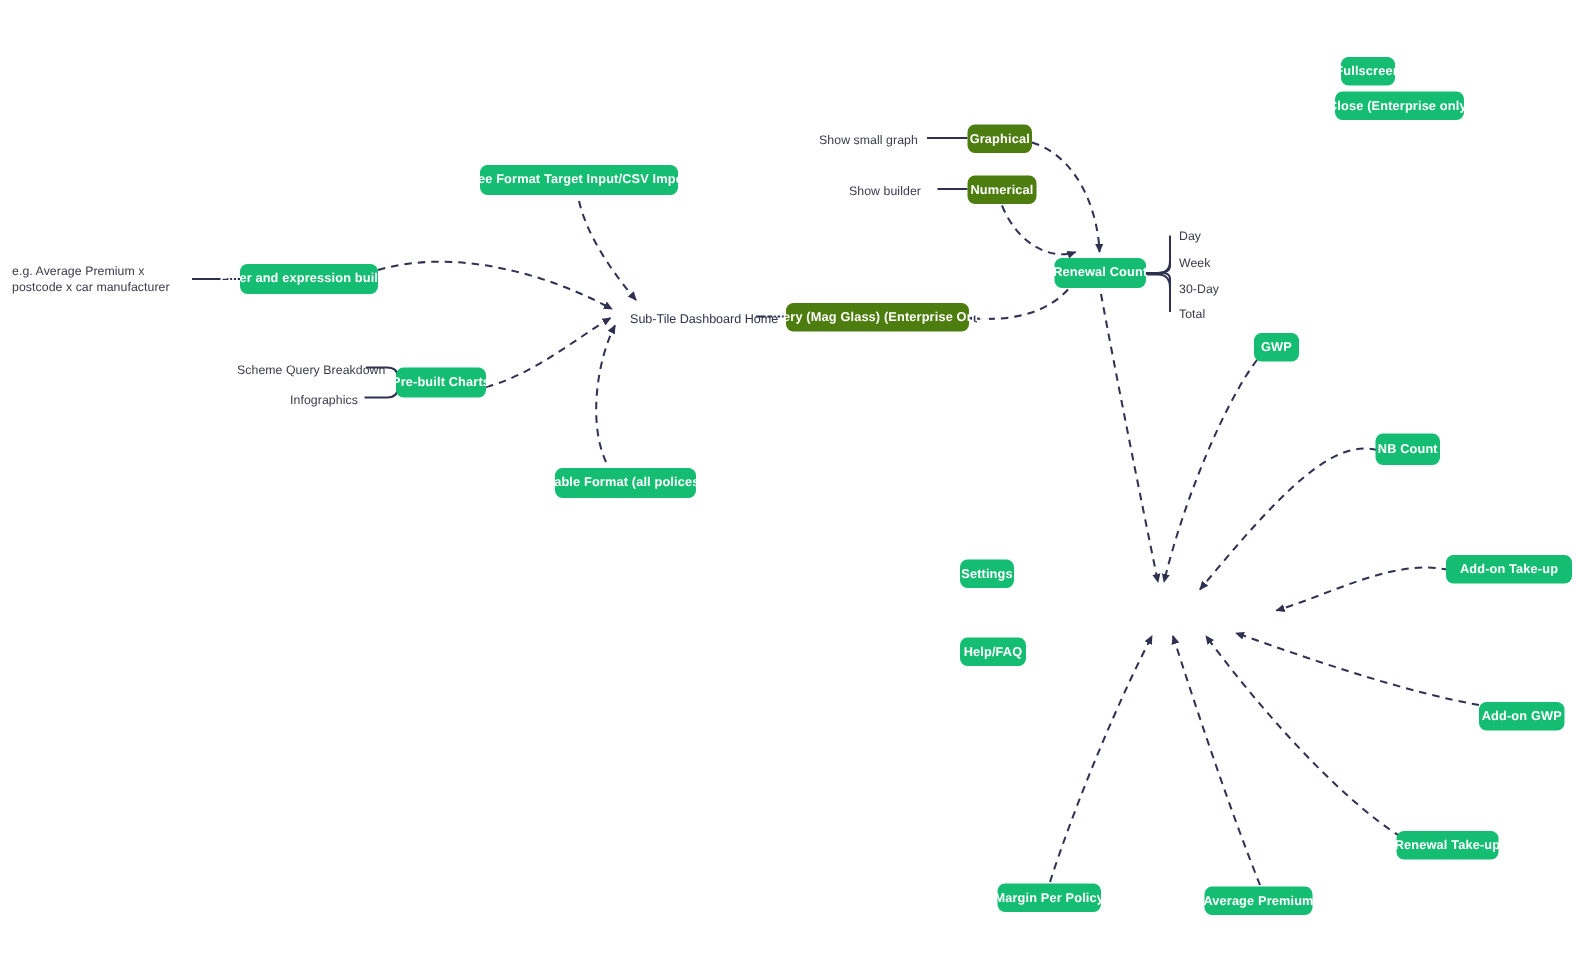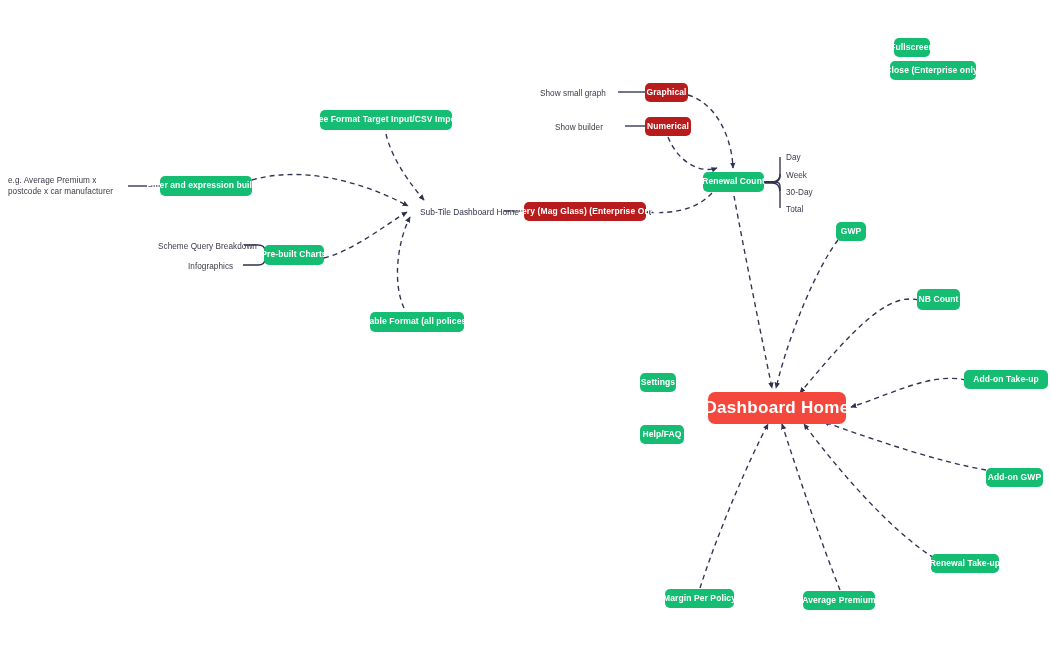--- a/index.html
+++ b/index.html
@@ -35,41 +35,41 @@
     justify-content: center;
     text-align: center;
     border-radius: 5px;
     color: #ffffff;
     font-weight: bold;
     line-height: 1.15;
     white-space: nowrap;
     letter-spacing: 0.1px;
   }
   .node.green  { background: #15BD72; }
-  .node.blue   { background: #b91c1c; }
+  .node.blue   { background: #4d7c0f; }
   .node.red    { background: #F4483C; }
 
   .node.n-root {
     font-size: 17px;
     font-weight: bold;
     border-radius: 7px;
     letter-spacing: 0.3px;
   }
   .node.small { font-size: 8.5px; padding: 0 8px; }
 
   .leaf-label {
     position: absolute;
     color: #3A3A4A;
     font-size: 8.2px;
     line-height: 1.35;
     white-space: nowrap;
     letter-spacing: 0.05px;
   }
   .leaf-label.wrap { white-space: normal; }
-  .leaf-label.right { text-align: left; }
+  .leaf-label.right { text-align: center; }
   .hub-label {
     position: absolute;
     color: #31334C;
     font-size: 8.4px;
     white-space: nowrap;
   }
 </style>
 </head>
 <body>
 
@@ -110,21 +110,20 @@
         <path d="M 918 300 C 888 292 852 330 800 393" marker-end="url(#arw)"></path>
         <path d="M 966 380 C 930 372 890 395 851 407" marker-end="url(#arw)"></path>
         <path d="M 986 470 C 940 462 880 442 824 422" marker-end="url(#arw)"></path>
         <path d="M 934 558 C 890 530 838 470 804 424" marker-end="url(#arw)"></path>
         <path d="M 840 590 C 820 540 796 468 782 424" marker-end="url(#arw)"></path>
         <path d="M 700 588 C 718 532 748 462 768 424" marker-end="url(#arw)"></path>
       </g>
     </g>
   </svg>
 
-  <div class="node red n-root" style="left:708px; top:392px; width:138px; height:32px;">Dashboard Home</div>
 
   <div class="node green small" style="left:894px; top:38px; width:36px; height:19px;">Fullscreen</div>
   <div class="node green small" style="left:890px; top:61px; width:86px; height:19px;">Close (Enterprise only)</div>
 
   <div class="node blue small" style="left:645px; top:83px; width:43px; height:19px;">Graphical</div>
   <div class="node blue small" style="left:645px; top:117px; width:46px; height:19px;">Numerical</div>
   <div class="node green small" style="left:703px; top:172px; width:61px; height:20px;">Renewal Count</div>
 
   <div class="leaf-label right" style="left:540px; top:88px; width:78px;">Show small graph</div>
   <div class="leaf-label right" style="left:555px; top:122px; width:70px;">Show builder</div>

